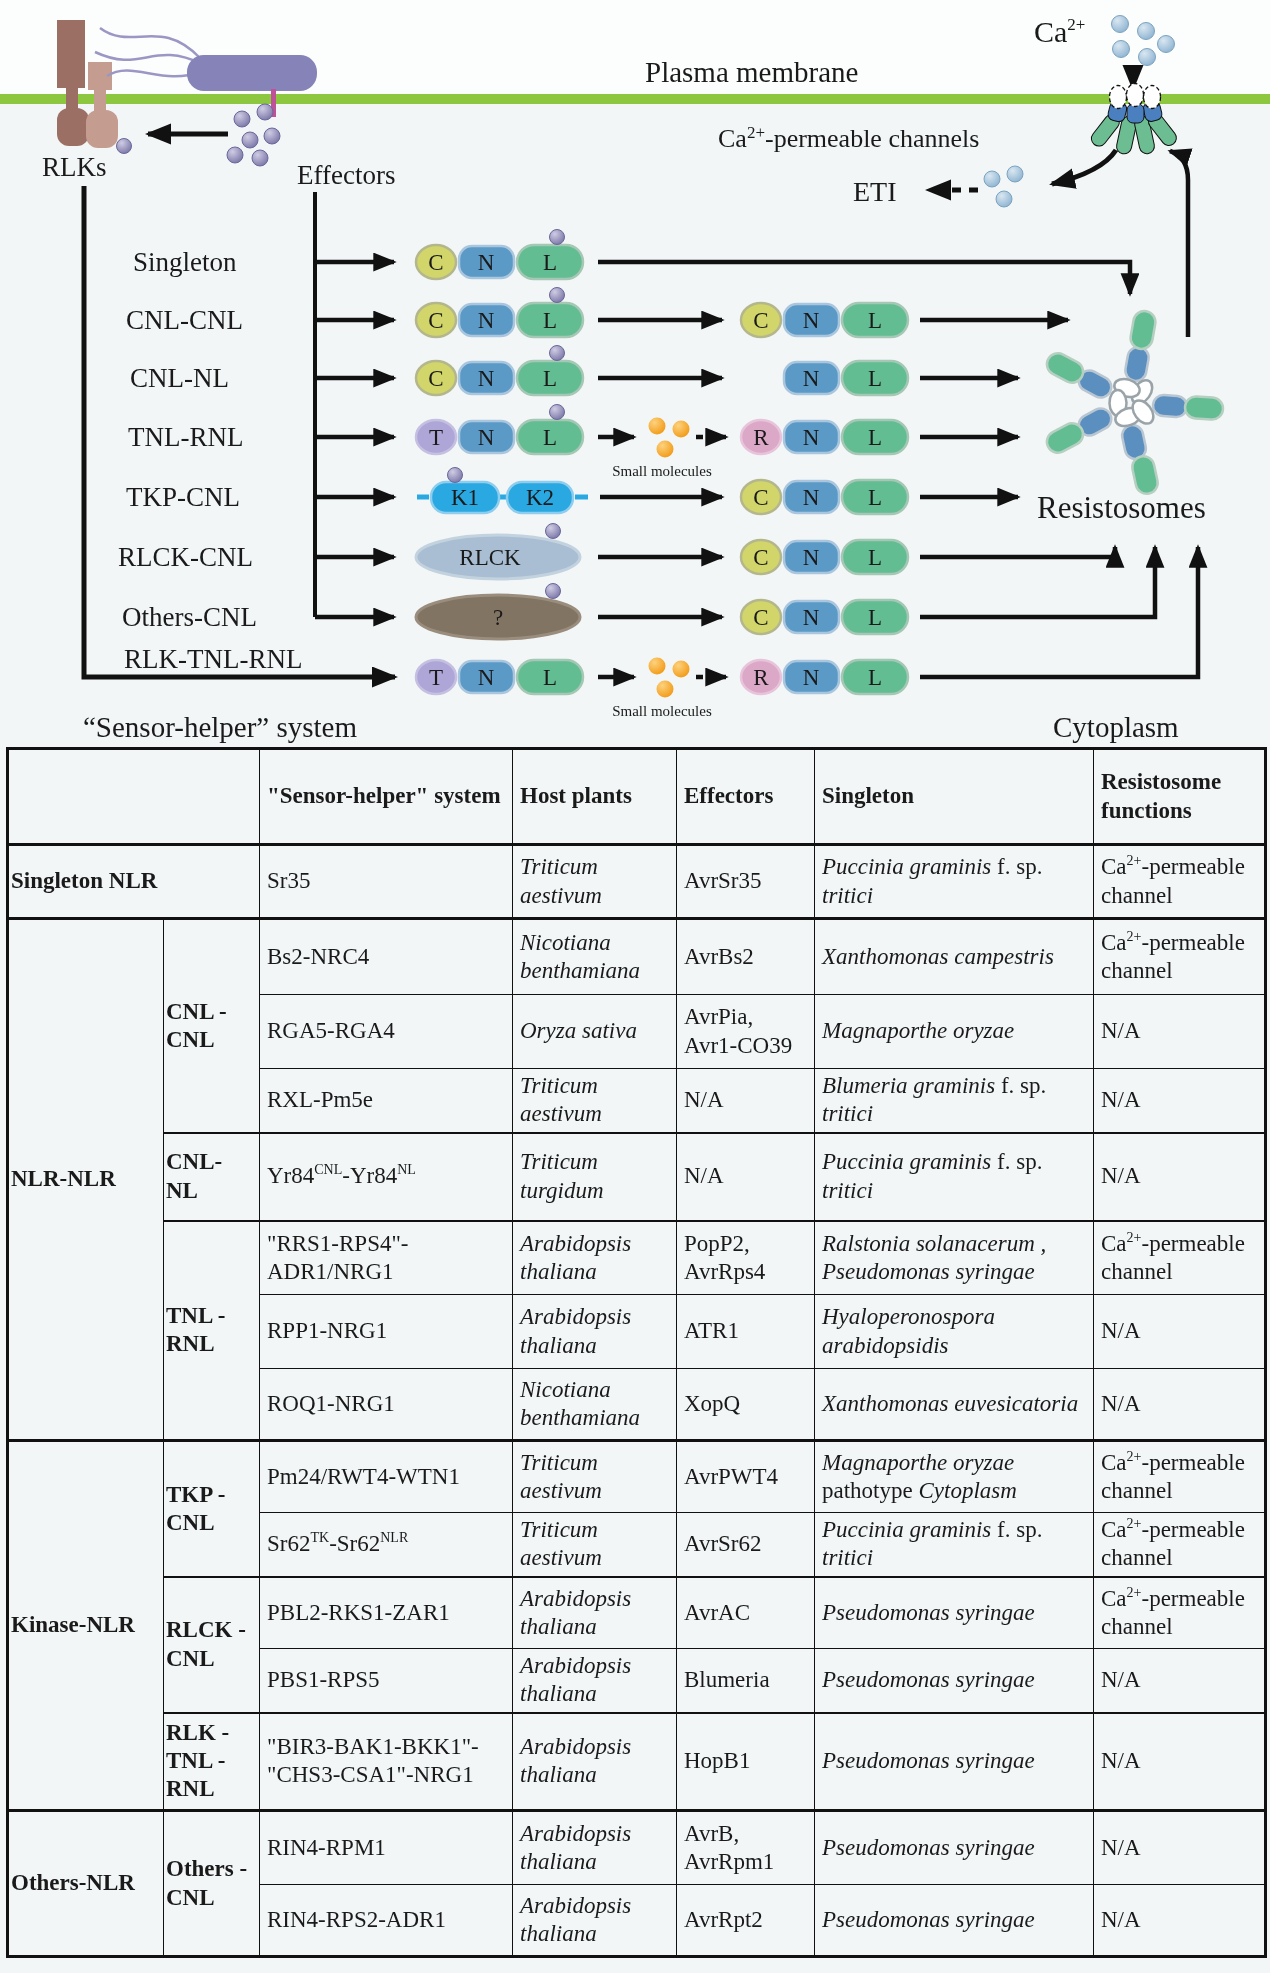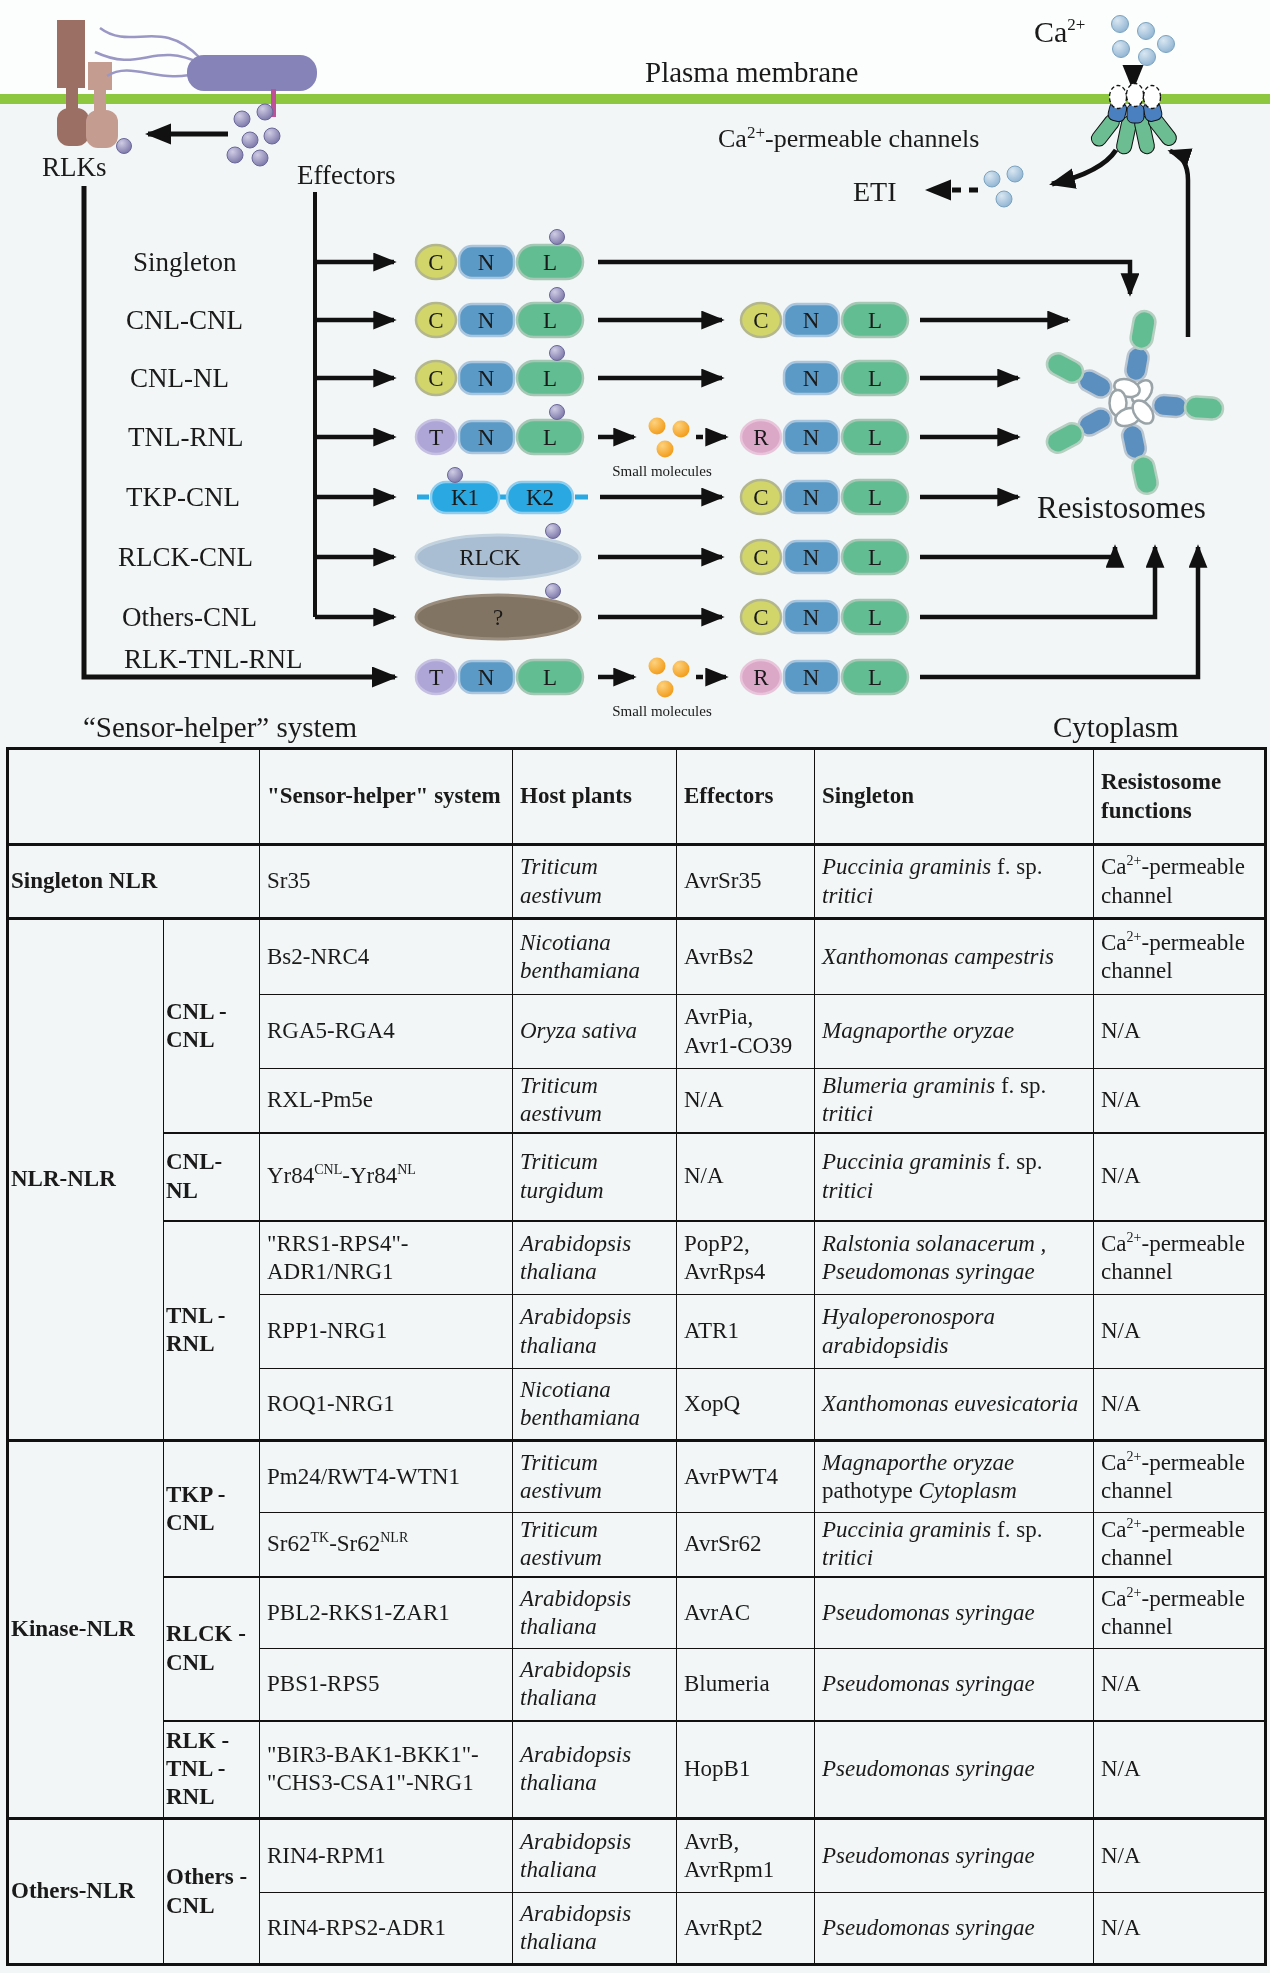--- a/index.html
+++ b/index.html
@@ -415,21 +415,21 @@
     <td><span>Ca</span><sup>2+</sup><span>-permeable channel</span></td>
   </tr>
   <tr class="sub" style="height:72px">
     <td rowspan="2" class="grp">RLCK -CNL</td>
     <td>PBL2-RKS1-ZAR1</td>
     <td class="ital">Arabidopsis thaliana</td>
     <td>AvrAC</td>
     <td class="ital">Pseudomonas syringae</td>
     <td><span>Ca</span><sup>2+</sup><span>-permeable channel</span></td>
   </tr>
-  <tr style="height:72px">
+  <tr style="height:64px">
     <td>PBS1-RPS5</td>
     <td class="ital">Arabidopsis thaliana</td>
     <td>Blumeria</td>
     <td class="ital">Pseudomonas syringae</td>
     <td>N/A</td>
   </tr>
   <tr class="sub" style="height:98px">
     <td class="grp">RLK -TNL -RNL</td>
     <td>"BIR3-BAK1-BKK1"-"CHS3-CSA1"-NRG1</td>
     <td class="ital">Arabidopsis thaliana</td>

